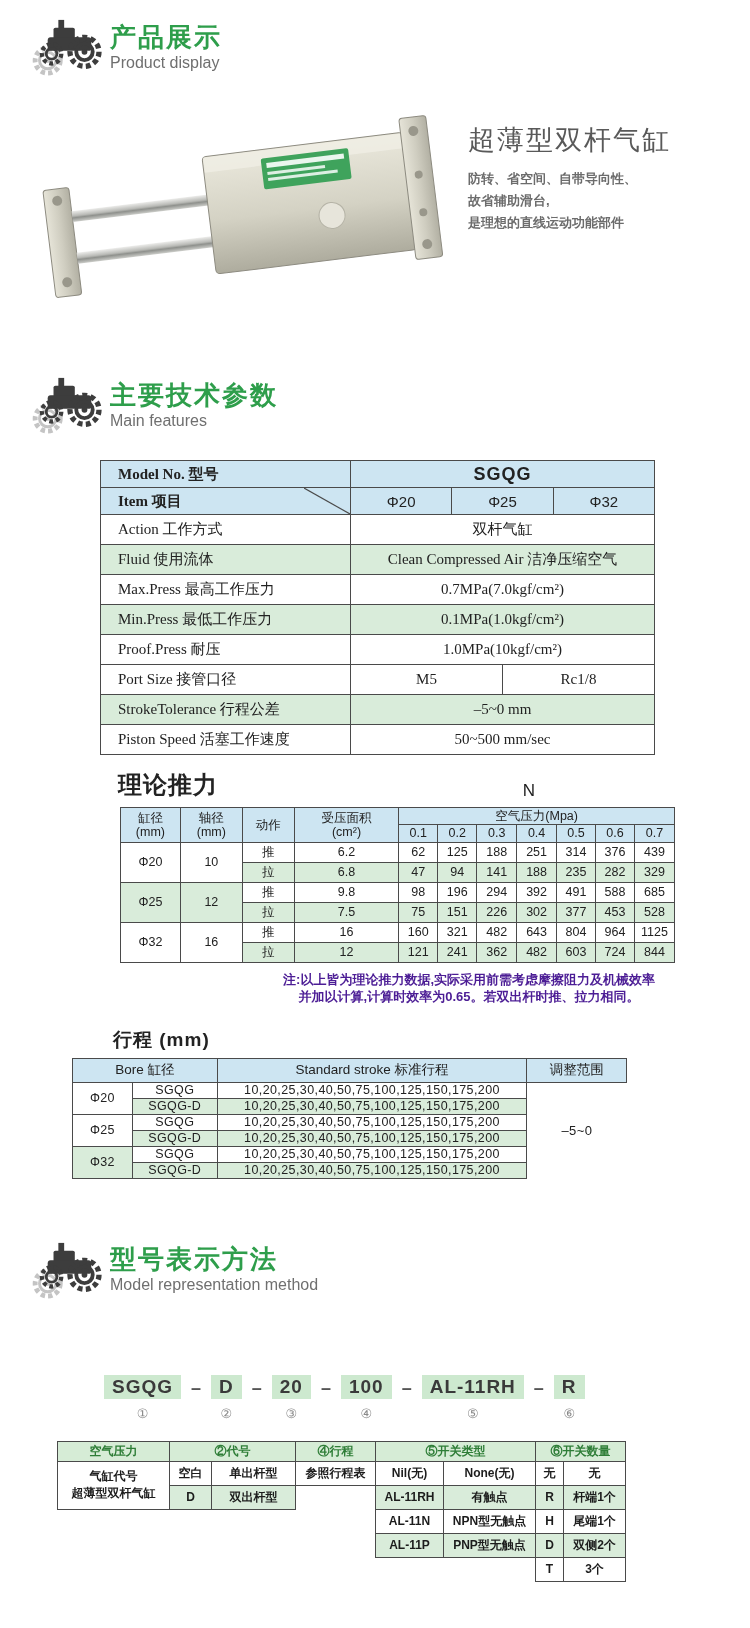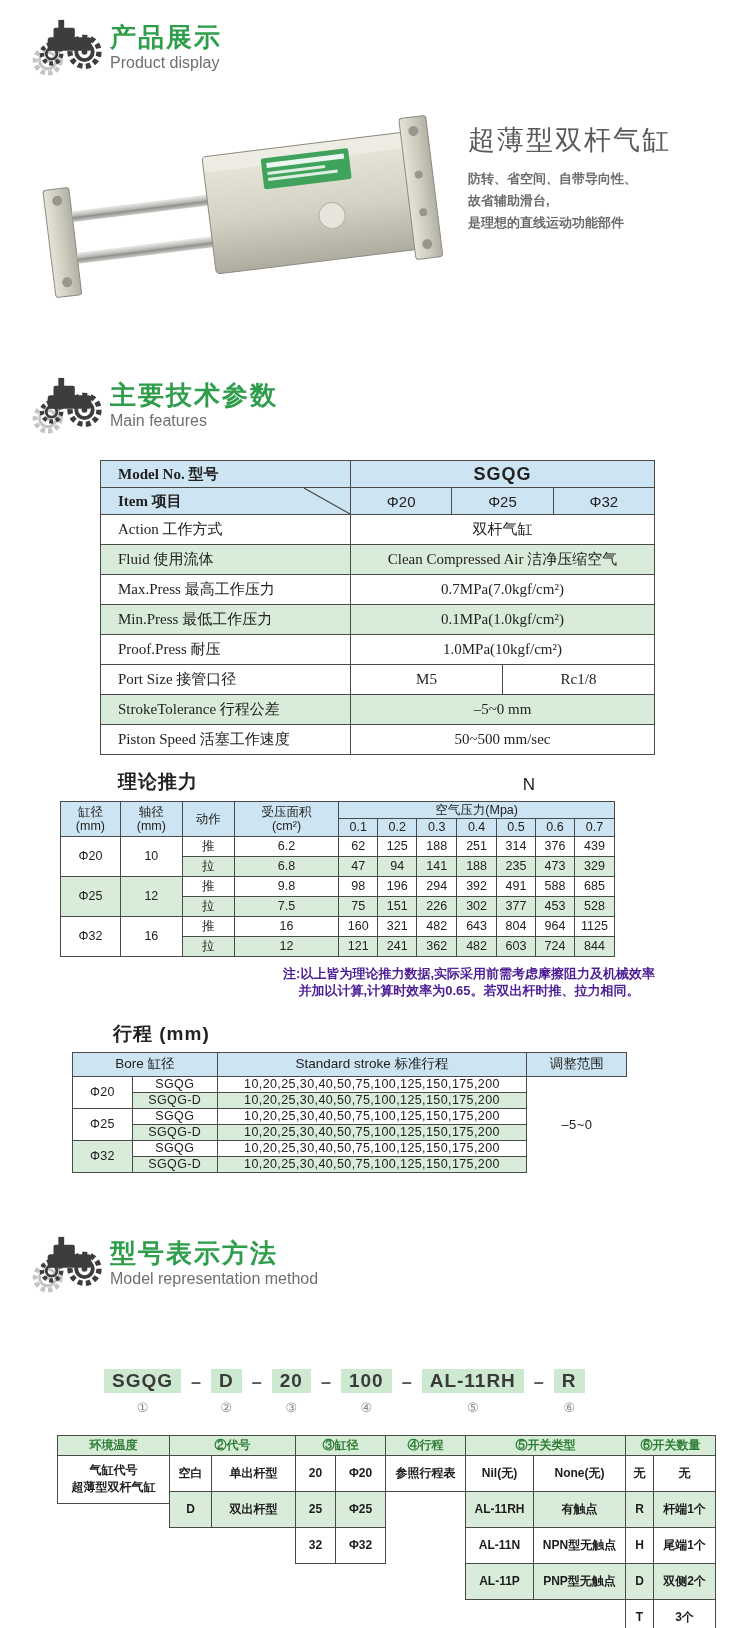--- a/index.html
+++ b/index.html
@@ -32,23 +32,23 @@
   .spec .vpart { flex:1; text-align:center; border-left:1px solid #4a4a4a; height:100%; display:flex; align-items:center; justify-content:center; }
   .spec .vpart:first-child { border-left:none; }
   .spec .phi { font-family:"Liberation Sans", sans-serif; font-size:15px; }
   .spec tr.g td { background:#d9ecda; }
   .spec td.vcenter { text-align:center; }
   .spec td.item { position:relative; }
   .spec .diag { position:absolute; right:0; top:0; height:100%; width:46px; }
 
   
   .thead { display:flex; margin:14px 0 6px 100px; width:555px; align-items:flex-end; }
-  .thead .t { font-size:19px; font-weight:bold; margin-left:18px; letter-spacing:1px; }
+  .thead .t { font-size:24px; font-weight:bold; margin-left:18px; letter-spacing:1px; }
   .thead .n { margin-left:auto; margin-right:120px; font-size:17px; }
-  .thrust { margin-left:60px; width:555px; font-size:12.5px; text-align:center; }
+  .thrust { margin-left:120px; width:555px; font-size:12.5px; text-align:center; }
   .thrust th, .thrust td { border:1px solid #4a4a4a; padding:1px 2px; }
   .thrust th { background:#cde5f2; font-weight:normal; line-height:1.15; }
   .thrust td { height:17px; }
   .thrust tr.gr td { background:#d9ecda; }
   .thrust td.b25 { background:#d9ecda; }
   .note { width:fit-content; margin:8px 95px 0 auto; text-align:center; font-size:13px; font-weight:bold; line-height:17px; color:#4c1d95; }
 
   
   .shead { margin:22px 0 5px 113px; font-size:19px; font-weight:bold; letter-spacing:1px; }
   .stroke { margin-left:72px; width:555px; font-size:12.5px; text-align:center; }
@@ -64,21 +64,21 @@
   .seg { display:flex; flex-direction:column; align-items:center; margin:0 6px; }
   .chip { background:#cde9cf; color:#3a3a3a; font-weight:bold; font-size:19px; padding:1px 8px; letter-spacing:1px; }
   .num { color:#8a8a8a; font-size:13px; margin-top:7px; }
   .dash { font-size:18px; font-weight:bold; color:#555; padding-top:3px; margin:0 4px; }
 
   
   .legend { display:flex; align-items:flex-start; margin:20px 0 0 58px; }
   .legend table { margin-left:-1px; font-size:12px; text-align:center; }
   .legend th, .legend td { border:1px solid #4a4a4a; padding:0 2px; }
   .legend th { background:#d6ecd6; color:#2e7d37; height:20px; font-weight:bold; }
-  .legend td { height:36px; font-weight:bold; color:#1c1c1c; }
+  .legend td { height:24px; font-weight:bold; color:#1c1c1c; }
   .legend tr.gr td { background:#d9ecda; }
   .legend td.two { height:48px; line-height:17px; }
   .w-kind { width:112px; } .w-c2a{width:42px;} .w-c2b{width:84px;}
   .w-c3a{width:40px;} .w-c3b{width:50px;} .w-c4{width:80px;}
   .w-c5a{width:68px;} .w-c5b{width:92px;} .w-c6a{width:28px;} .w-c6b{width:62px;}
 </style>
 </head>
 <body>
 
 <div class="page">
@@ -306,21 +306,21 @@
           <td>439</td>
     </tr>
     <tr class="gr">
       <td>拉</td>
       <td>6.8</td>
       <td>47</td>
           <td>94</td>
           <td>141</td>
           <td>188</td>
           <td>235</td>
-          <td>473</td>
+          <td>282</td>
           <td>329</td>
     </tr>
     <tr>
       <td rowspan="2" class="b25">Φ25</td>
       <td rowspan="2" class="b25">12</td>
       <td>推</td>
       <td>9.8</td>
       <td>98</td>
           <td>196</td>
           <td>294</td>
@@ -472,21 +472,21 @@
     <div class="seg">
         <span class="chip">R</span>
         <span class="num">⑥</span>
       </div>
   </div>
 
   <div class="legend">
     <table>
       <tbody>
           <tr>
-            <th class="w-kind">环境温度</th>
+            <th class="w-kind">空气压力</th>
           </tr>
       <tr>
             <td class="two">
         <div>气缸代号</div>
         <div>超薄型双杆气缸</div>
       </td>
           </tr>
     </tbody>
       </table>
     <table>
@@ -500,39 +500,20 @@
           </tr>
       <tr class="gr">
             <td>D</td>
             <td>双出杆型</td>
           </tr>
     </tbody>
       </table>
     <table>
       <tbody>
           <tr>
-            <th colspan="2">③缸径</th>
-          </tr>
-      <tr>
-            <td class="w-c3a">20</td>
-            <td class="w-c3b">Φ20</td>
-          </tr>
-      <tr class="gr">
-            <td>25</td>
-            <td>Φ25</td>
-          </tr>
-      <tr>
-            <td>32</td>
-            <td>Φ32</td>
-          </tr>
-    </tbody>
-      </table>
-    <table>
-      <tbody>
-          <tr>
             <th class="w-c4">④行程</th>
           </tr>
       <tr>
             <td>参照行程表</td>
           </tr>
     </tbody>
       </table>
     <table>
       <tbody>
           <tr>

